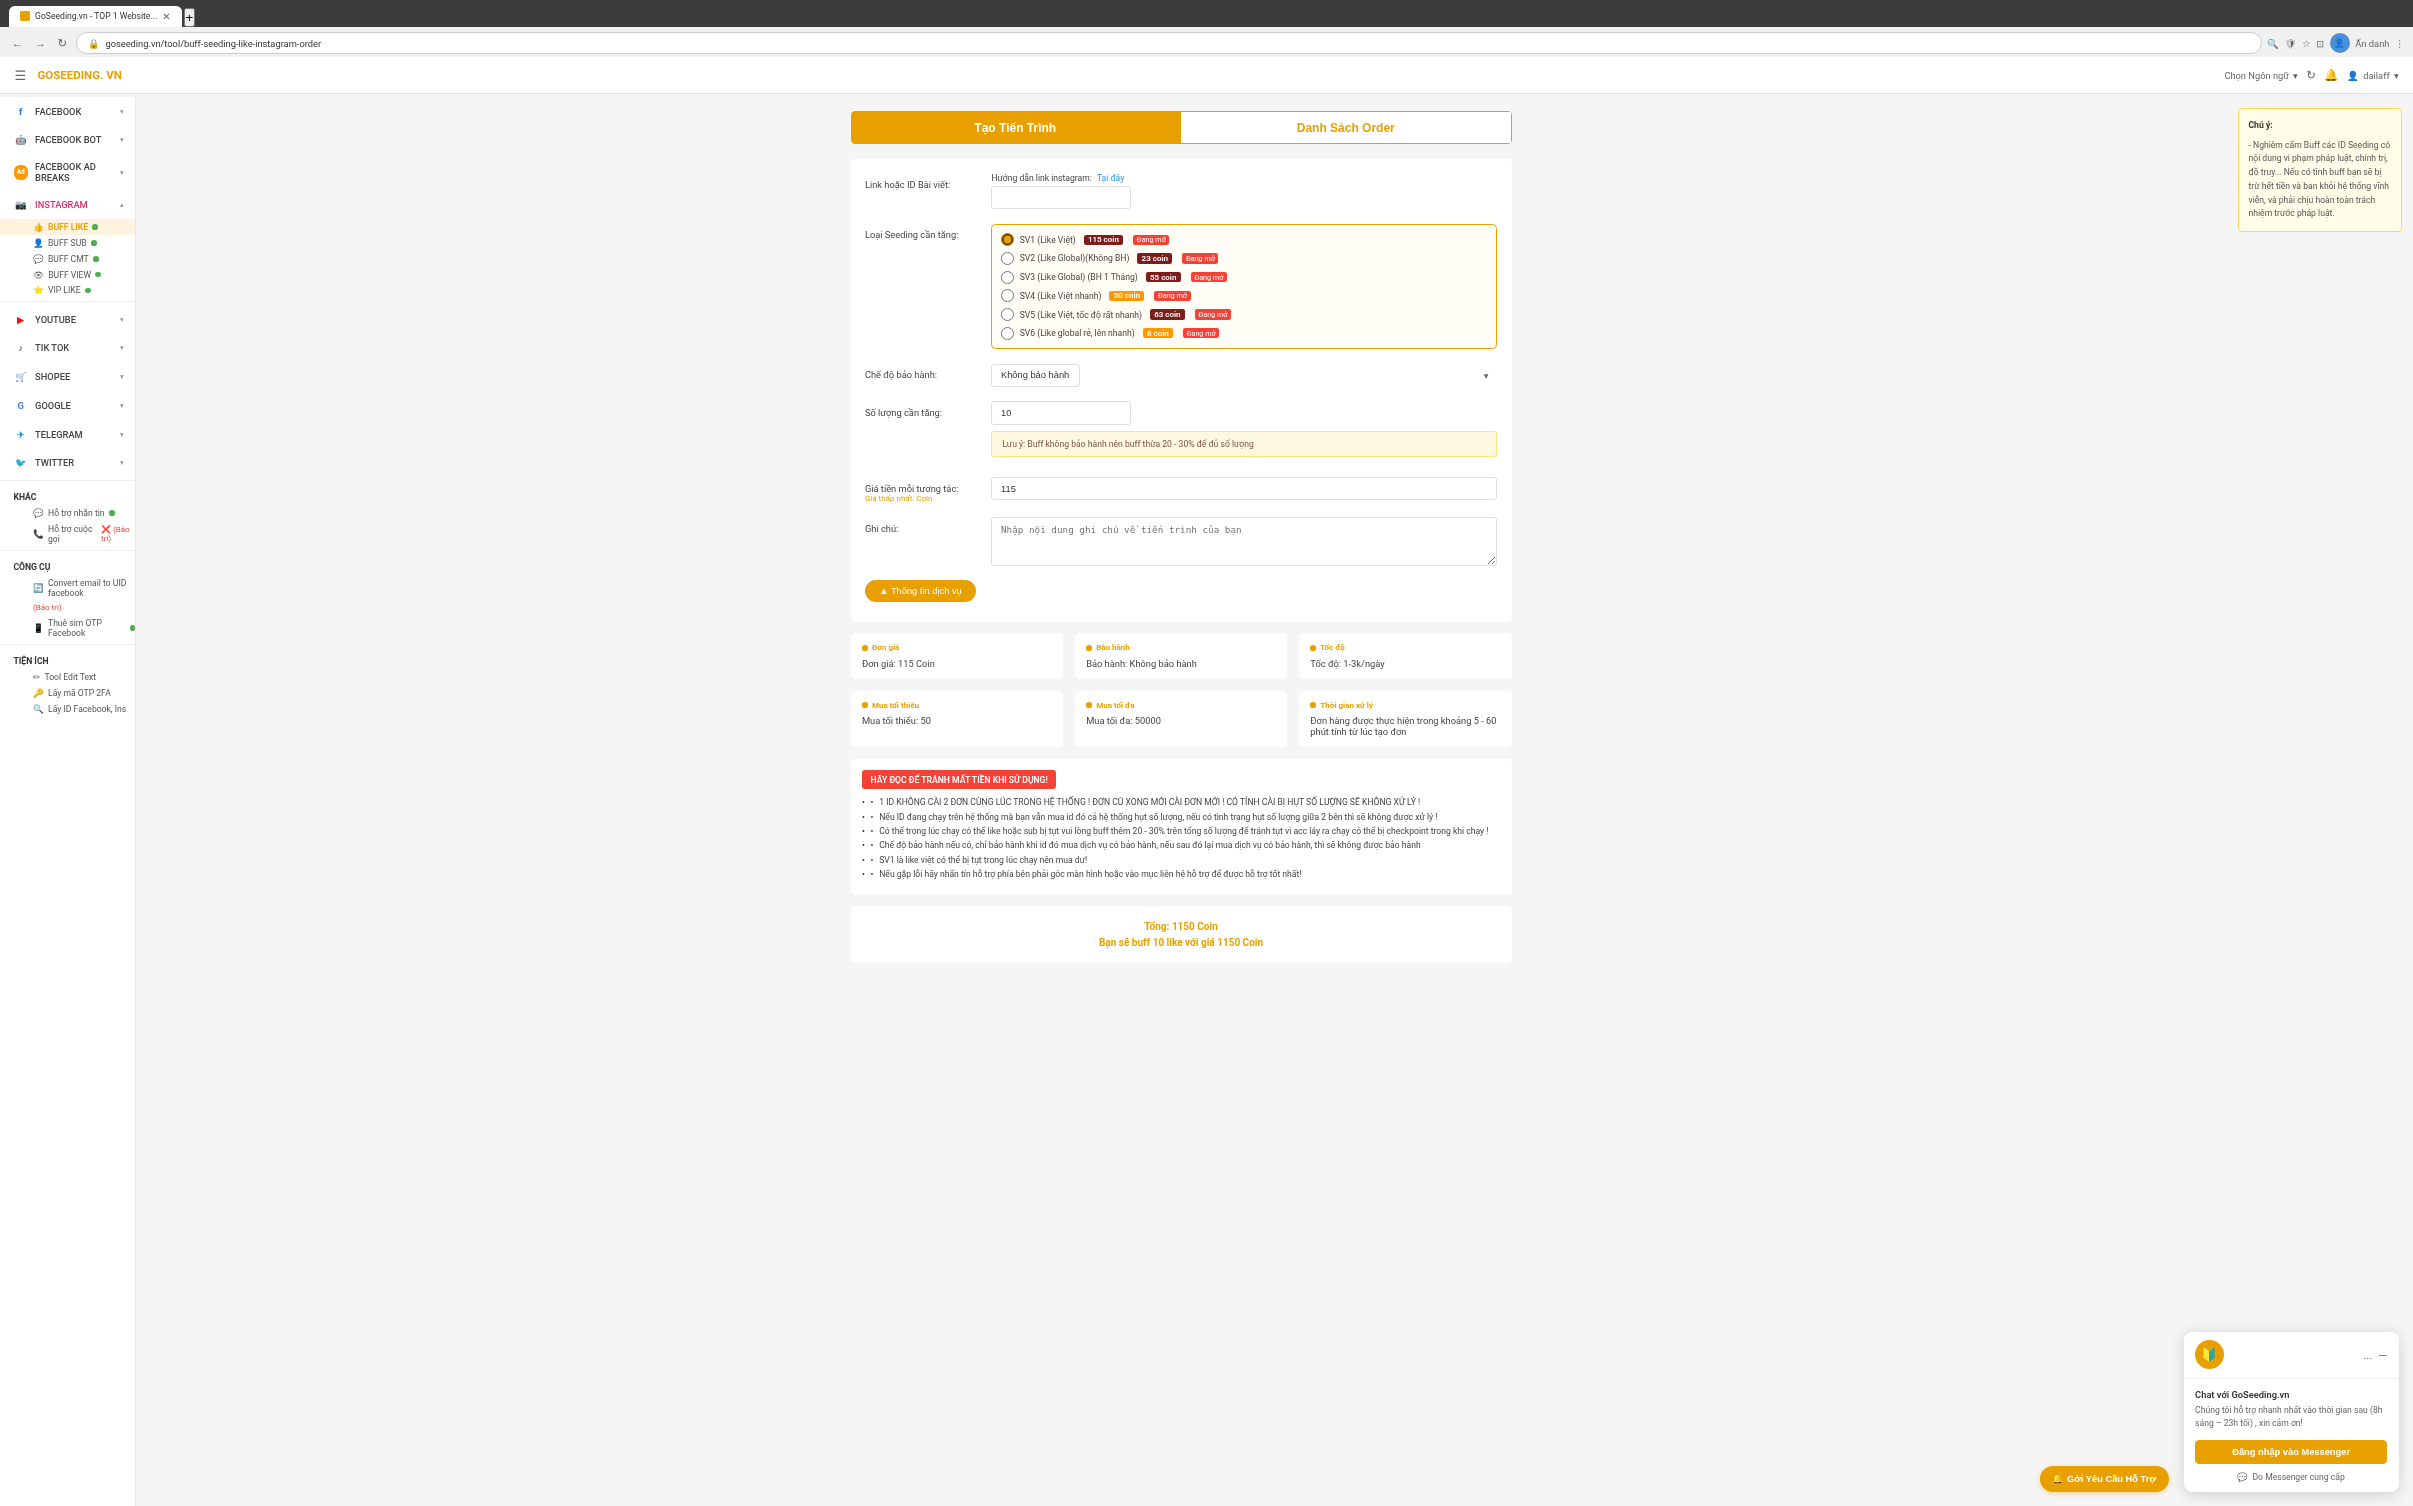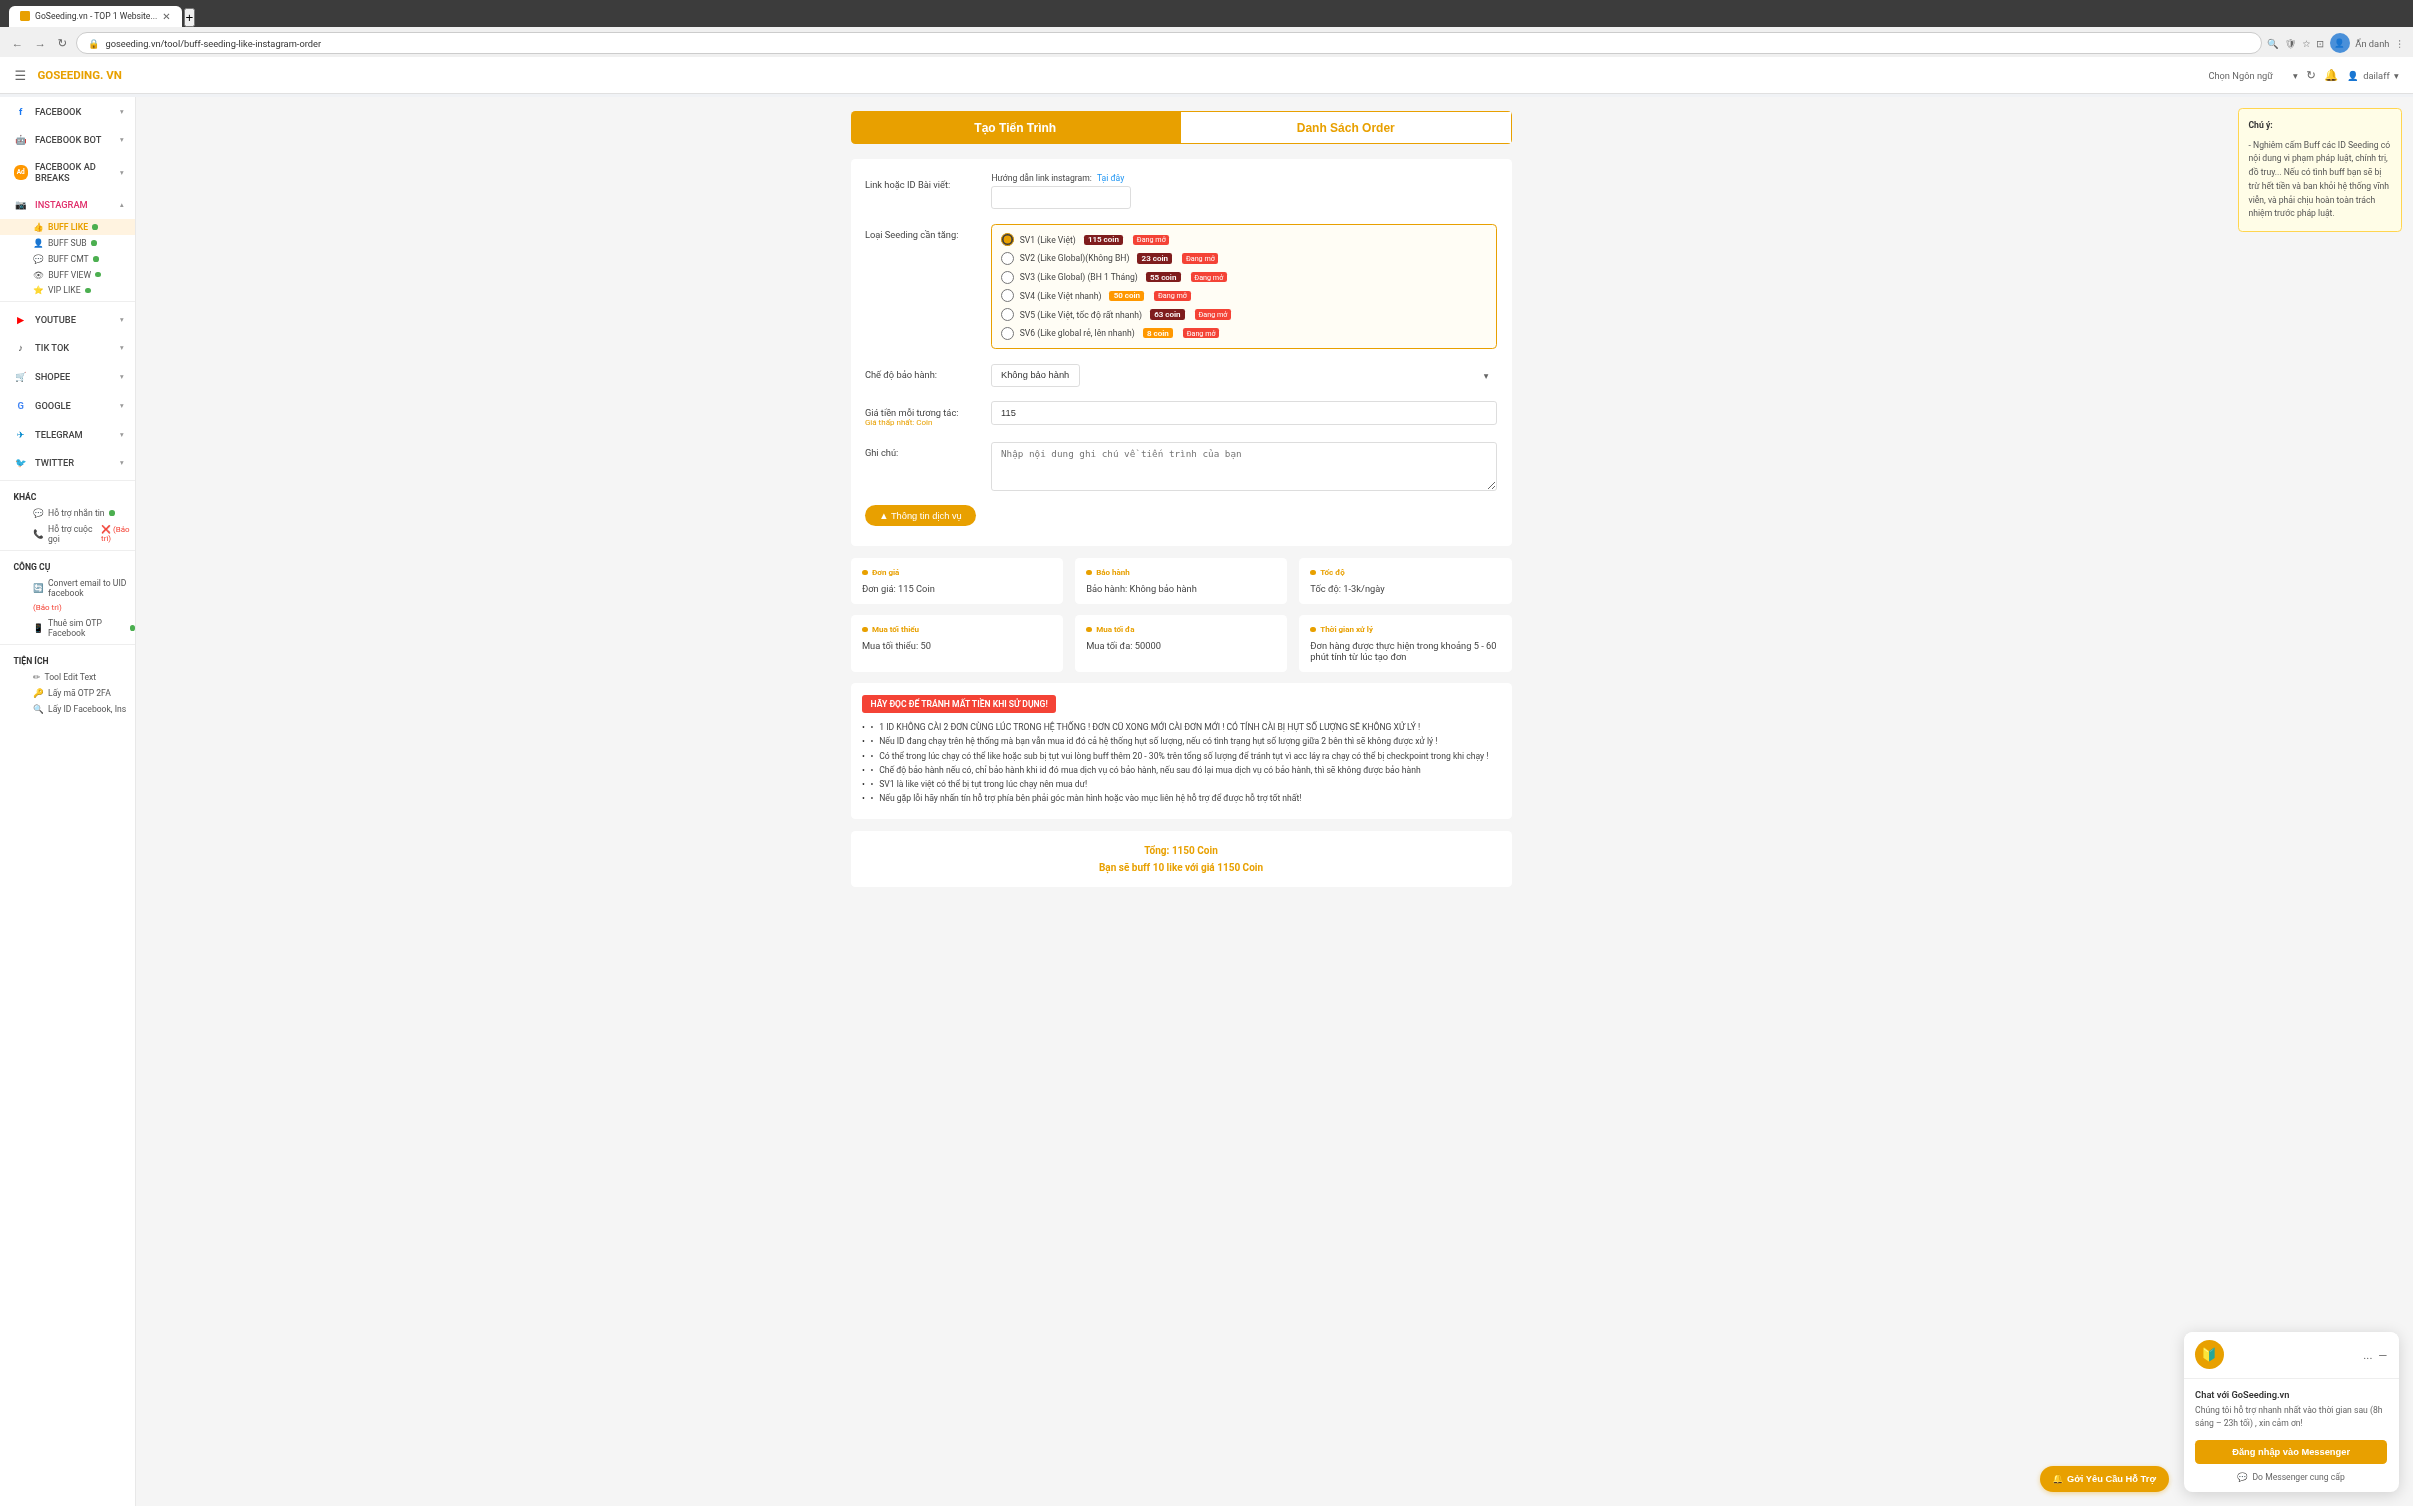--- a/index.html
+++ b/index.html
@@ -19,21 +19,21 @@
     .nav-right { display: flex; align-items: center; gap: 5.7px; color: #666; }
     .nav-right .user-avatar { width: 20px; height: 20px; border-radius: 50%; background: #4a90d9; display: flex; align-items: center; justify-content: center; color: white; font-size: 8.6px; }
 
     
     .app { display: flex; height: calc(100vh - 57px); }
 
     
     .app-header { background: #fff; border-bottom: 0.7px solid #e0e0e0; padding: 0 14.4px; display: flex; align-items: center; justify-content: space-between; height: 37px; position: fixed; top: 57px; left: 0; right: 0; z-index: 100; }
     .app-header .logo { color: #e8a000; font-weight: 700; font-size: 11.5px; }
     .header-right { display: flex; align-items: center; gap: 8.6px; color: #666; font-size: 9.3px; }
-    .header-right .lang-select { display: flex; align-items: center; gap: 20px; cursor: pointer; }
+    .header-right .lang-select { display: flex; align-items: center; gap: 4px; cursor: pointer; }
     .header-right .user-info { display: flex; align-items: center; gap: 4.3px; }
 
     
     .sidebar { width: 136px; background: #fff; border-right: 0.7px solid #e8e8e8; overflow-y: auto; padding-top: 0; flex-shrink: 0; margin-top: 37px; }
     .sidebar-item { display: flex; align-items: center; gap: 7.2px; padding: 7.2px 11.5px; cursor: pointer; color: #444; font-size: 9.3px; font-weight: 500; border-left: 2.2px solid transparent; }
     .sidebar-item.section-header { font-weight: 700; font-size: 8.6px; text-transform: uppercase; color: #333; padding: 8.6px 11.5px 2.9px; }
     .sidebar-icon { width: 14.4px; height: 14.4px; display: flex; align-items: center; justify-content: center; flex-shrink: 0; }
     .sidebar-chevron { margin-left: auto; font-size: 7.2px; color: #999; }
     .sidebar-sub { padding-left: 33px; font-size: 8.6px; color: #555; padding-top: 2.9px; padding-bottom: 2.9px; cursor: pointer; display: flex; align-items: center; gap: 4.3px; }
     .sidebar-sub.active { background: #fff3e0; color: #e8a000; font-weight: 600; }
@@ -404,20 +404,27 @@
 
         <div class="form-row">
           <div class="form-label">Chế độ bảo hành:</div>
           <div class="select-wrapper">
             <select class="form-select">
               <option>Không bảo hành</option>
             </select>
           </div>
         </div>
 
+        <div class="form-row">
+          <div class="form-label">Số lượng cần tăng:</div>
+          <div style="flex:1;">
+            <input class="form-input" type="text" value="10" style="">
+            <div class="warning-box" style="margin-top:5.7px;">Lưu ý: Buff không bảo hành nên buff thừa 20 - 30% để đủ số lượng</div>
+          </div>
+        </div>
 
         <div class="form-row">
           <div class="form-label">
             <div>Giá tiền mỗi tương tác:</div>
             <div class="form-label-sub">Giá thấp nhất: Coin</div>
           </div>
           <input class="form-input" type="text" value="115" style="">
         </div>
 
         <div class="form-row">

